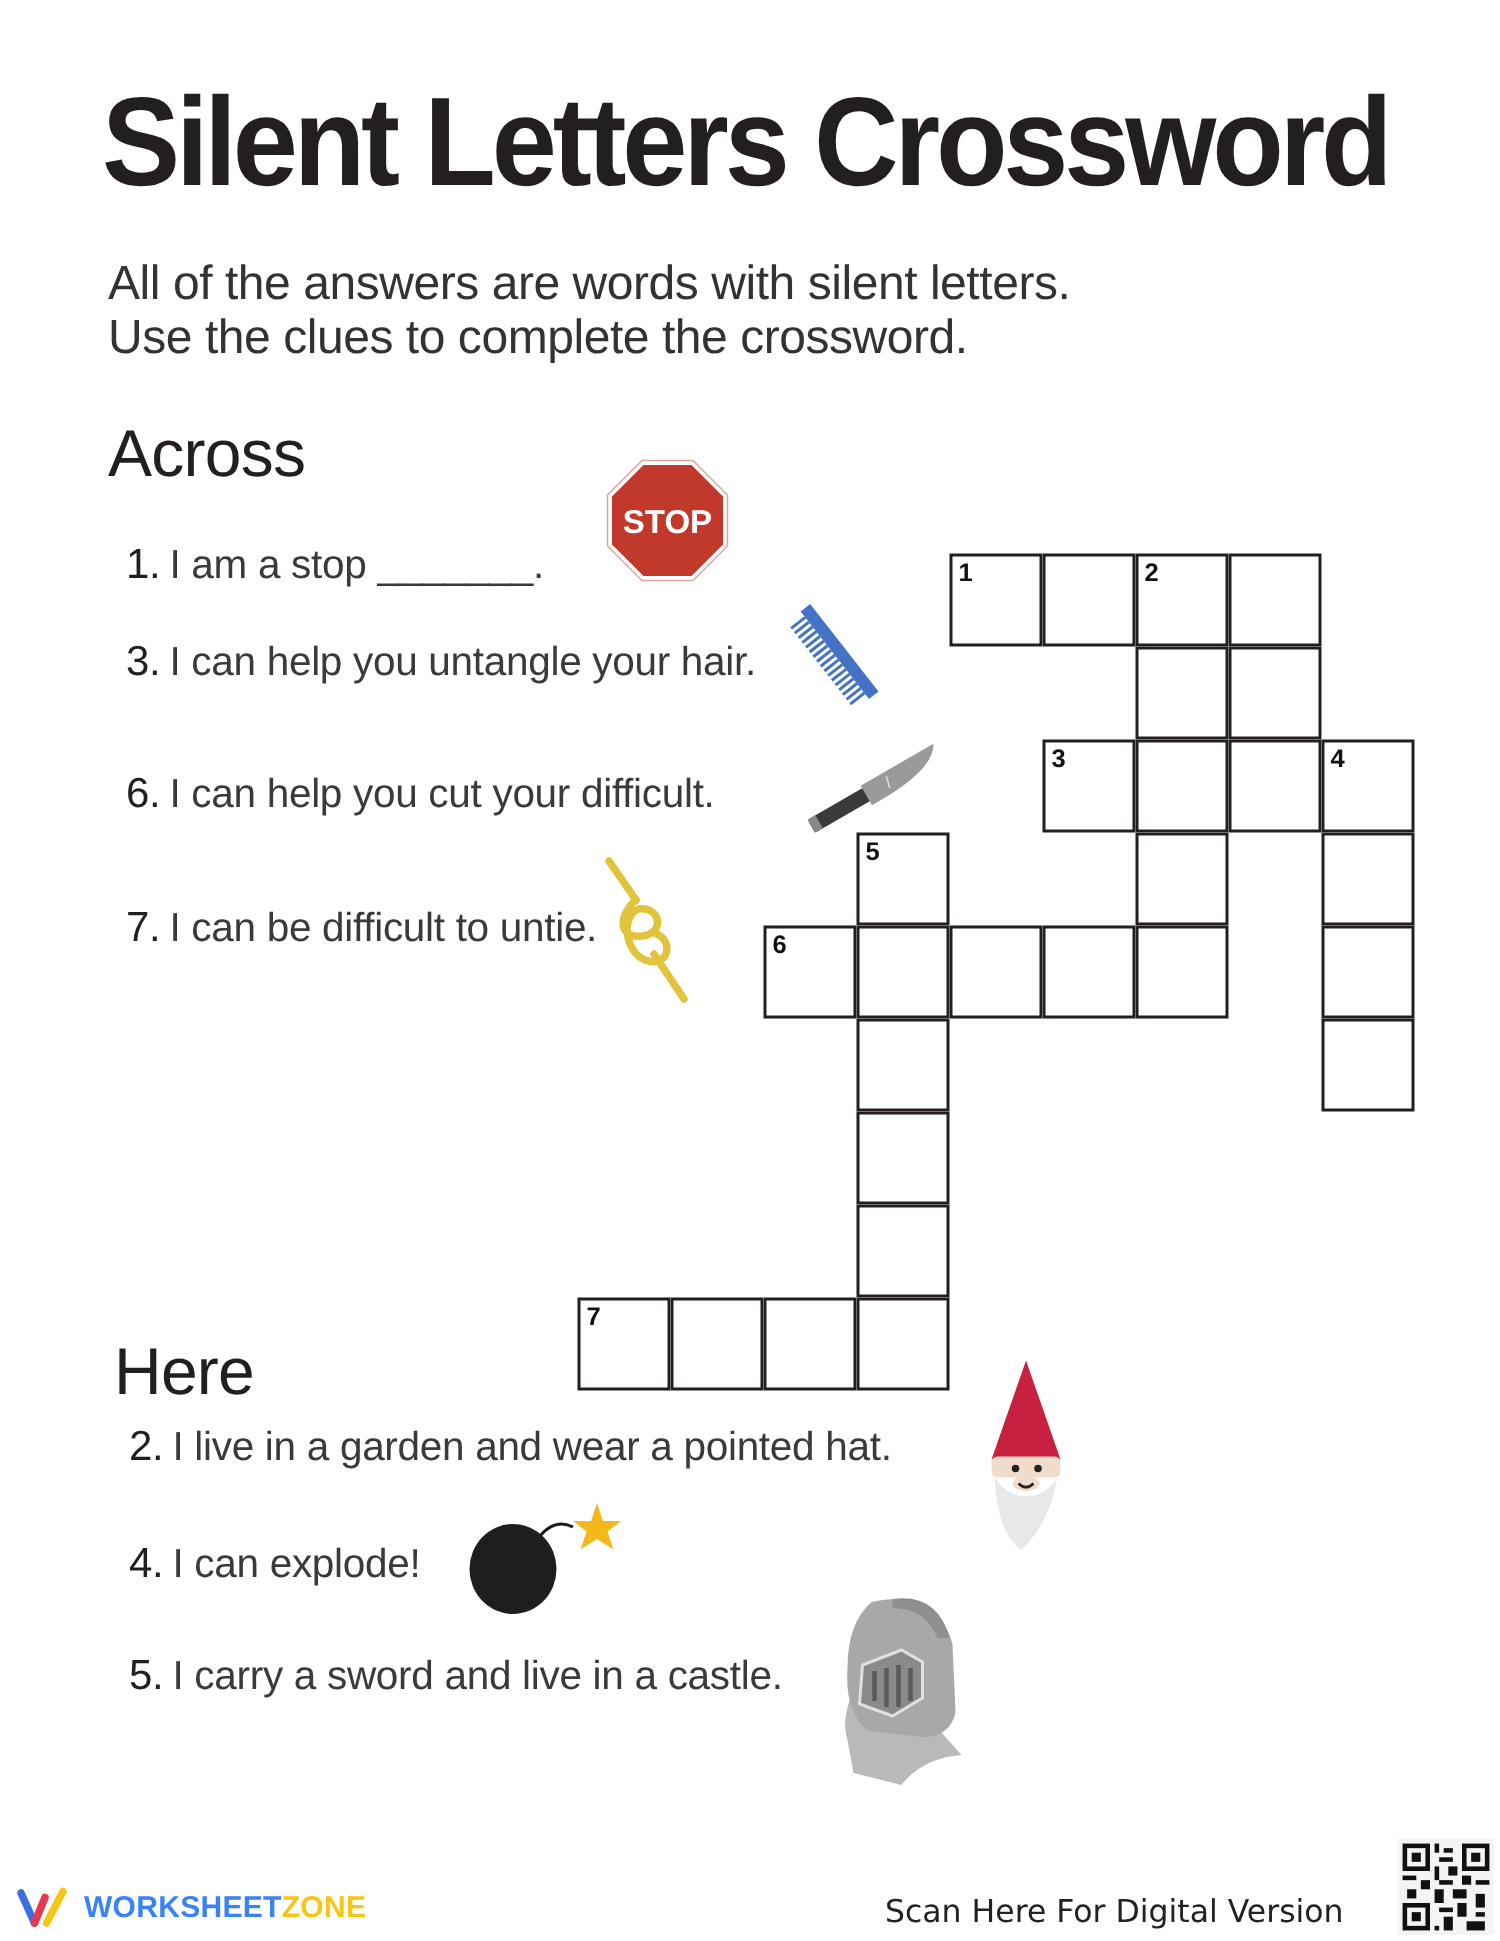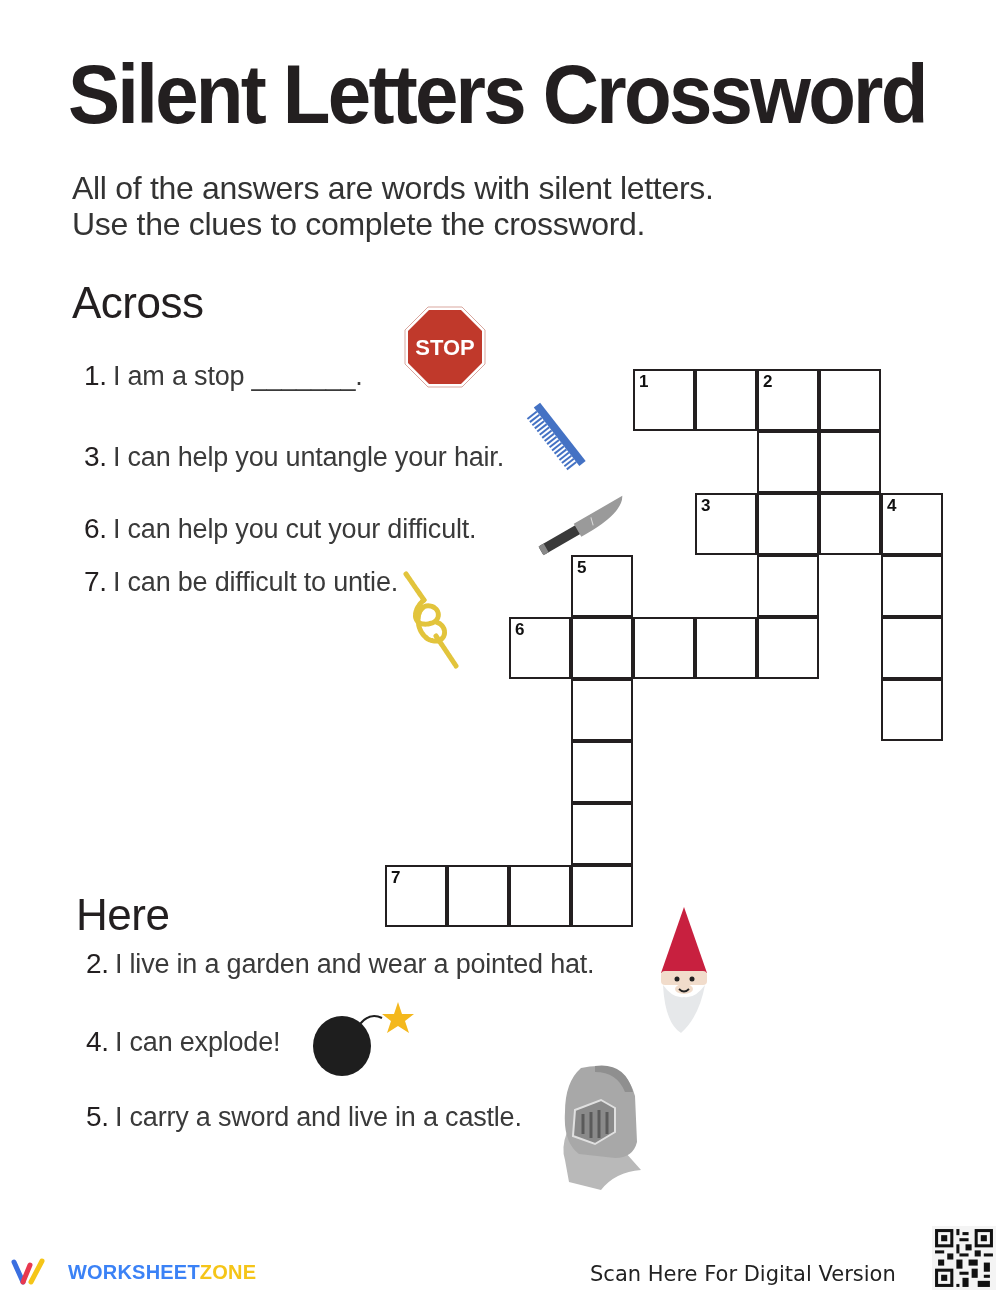--- a/index.html
+++ b/index.html
@@ -34,27 +34,27 @@
 <div class="intro">
   <div>All of the answers are words with silent letters.</div>
   <div>Use the clues to complete the crossword.</div>
 </div>
 
 <div class="section-head" style="left:72px; top:278px;">Across</div>
 
 <div class="clue" style="left:84px; top:336px;margin-top:24px;">
   <span class="num">1.</span><span>I am a stop _______.</span>
 </div>
-<div class="clue" style="left:84px; top:425px;margin-top:16px;">
+<div class="clue" style="left:84px; top:425px;">
   <span class="num">3.</span><span>I can help you untangle your hair.</span>
 </div>
 <div class="clue" style="left:84px; top:513px;">
   <span class="num">6.</span><span>I can help you cut your difficult.</span>
 </div>
-<div class="clue" style="left:84px; top:566px;text-align:right;">
+<div class="clue" style="left:84px; top:602px;text-align:right;">
   <span class="num">7.</span><span>I can be difficult to untie.</span>
 </div>
 
 <div class="section-head" style="left:76px; top:890px;">Here</div>
 
 <div class="clue" style="left:86px; top:948px;">
   <span class="num">2.</span><span>I live in a garden and wear a pointed hat.</span>
 </div>
 <div class="clue" style="left:86px; top:1026px;">
   <span class="num">4.</span><span>I can explode!</span>
@@ -197,21 +197,21 @@
     <div class="cell" style="left: 509px; top: 865px;"></div>
     <div class="cell" style="left: 571px; top: 865px;"></div>
   </div>
 
 <div class="footer-logo">
   <svg width="36" height="28" viewBox="0 0 36 28">
     <line x1="4" y1="4" x2="13" y2="24" stroke="#3b6fe0" stroke-width="5" stroke-linecap="round"></line>
     <line x1="13" y1="24" x2="20" y2="7" stroke="#e8384f" stroke-width="5" stroke-linecap="round"></line>
     <line x1="21" y1="24" x2="32" y2="3" stroke="#f5c518" stroke-width="5" stroke-linecap="round"></line>
   </svg>
-  <span class="logo-text" style="color:#3b82f6; margin-left:22px;">WORKSHEET</span>
+  <span class="logo-text" style="color:#3b82f6; margin-left:10px;">WORKSHEET</span>
     <span class="logo-text" style="color:#f5c518;">ZONE</span>
 </div>
 
 <div class="scan">Scan Here For Digital Version</div>
 
 <div class="qr">
   <svg width="64" height="64" viewBox="0 0 21 21" style="display:block">
     <rect x="0" y="0" width="21" height="21" fill="#f4f4f4"></rect>
     <g fill="#111">
       <rect x="1" y="1" width="6" height="6"></rect>

